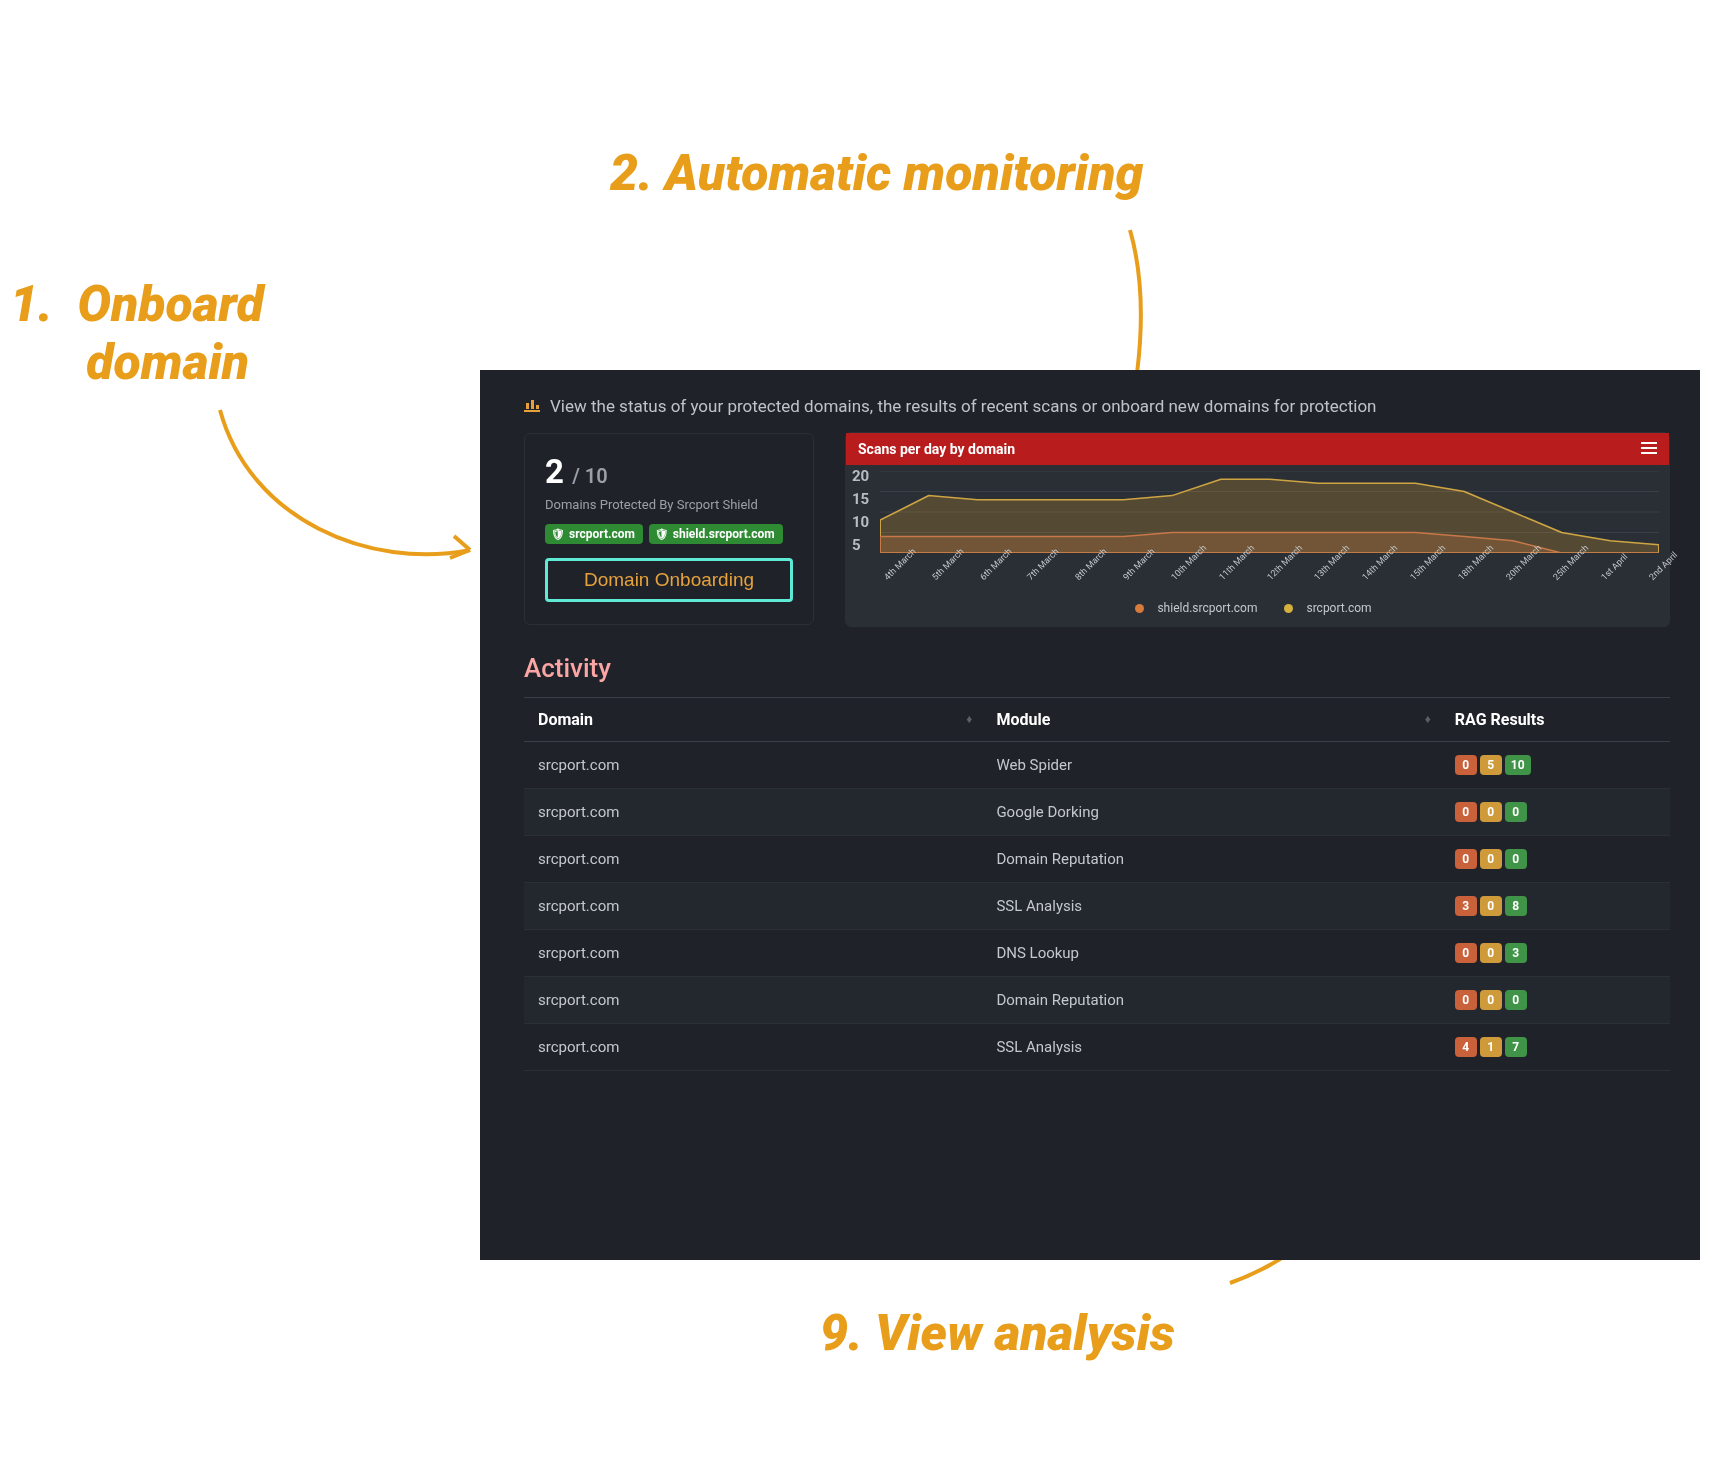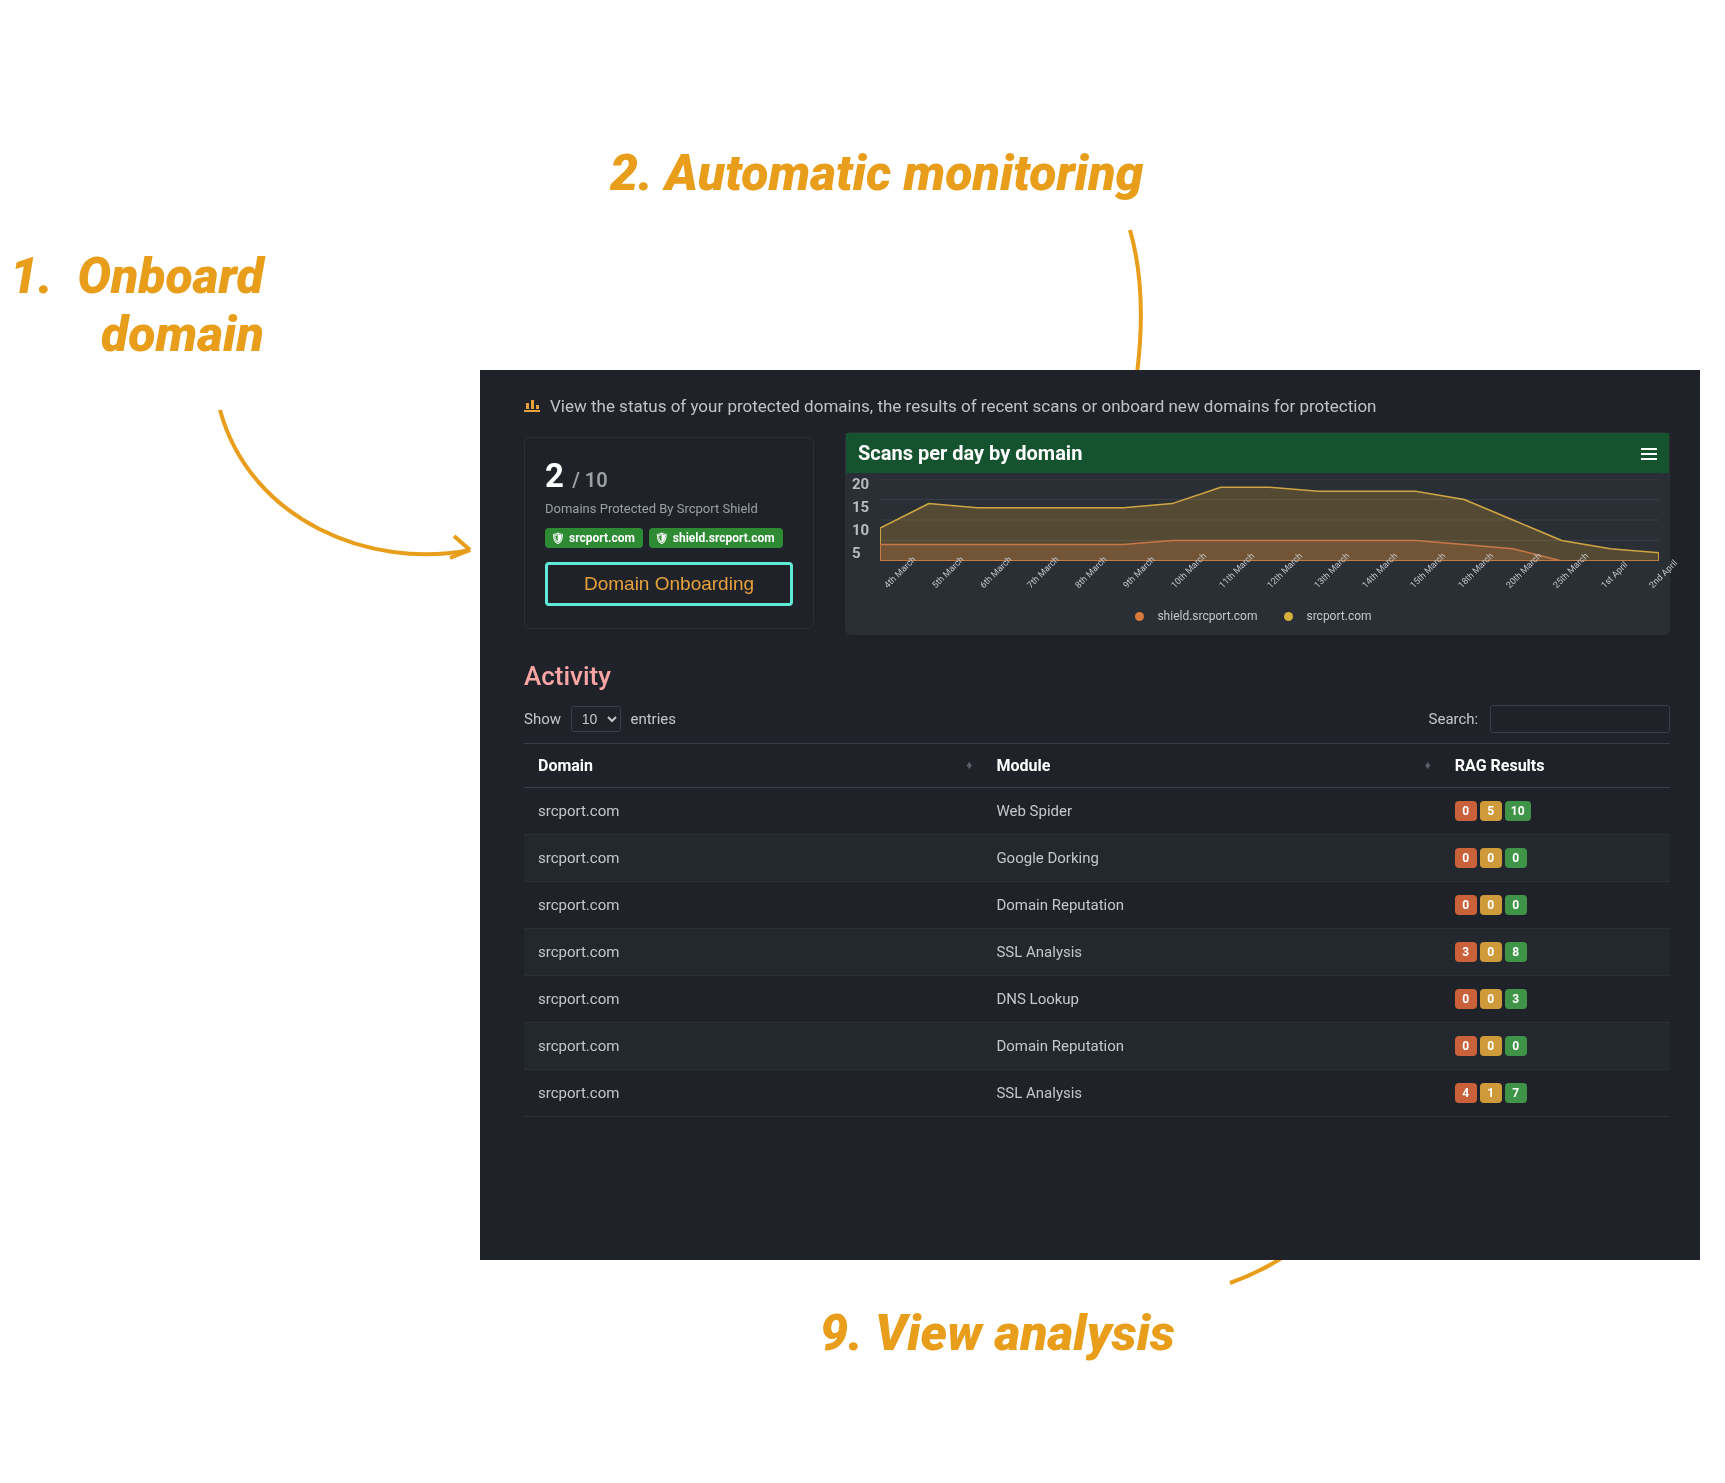--- a/index.html
+++ b/index.html
@@ -12,21 +12,21 @@
     overflow: hidden;
   }
   .callout {
     position: absolute;
     color: #e89e1a;
     font-weight: 900;
     font-style: italic;
     font-size: 50px;
     line-height: 1.15;
   }
-  .callout-1 { left: 10px; top: 248px; text-align: right; }
+  .callout-1 { left: 10px; top: 276px; text-align: center; }
   .callout-2 { left: 610px; top: 145px; text-align: left; }
   .callout-3 { left: 820px; top: 1305px; text-align: left; }
 
   .arrow { position: absolute; stroke: #e89e1a; fill: none; stroke-width: 4; }
 
   .dashboard {
     position: absolute;
     left: 480px;
     top: 370px;
     width: 1220px;
@@ -70,24 +70,24 @@
     background: transparent;
     border-radius: 4px;
     padding: 8px 0;
     font-size: 19px;
     cursor: pointer;
     text-align: center;
   }
 
   .chart-card { flex: 1; padding: 0; background: #2a2e35; border: 1px solid #2b2f36; }
   .chart-header {
-    background: #14532d;
+    background: #b91c1c;
     color: #fff;
     font-weight: 700;
-    font-size: 20px;
+    font-size: 14px;
     padding: 8px 12px;
     display: flex;
     justify-content: space-between;
     align-items: center;
   }
   .chart-menu { cursor: pointer; }
   .chart-body { position: relative; height: 130px; padding: 6px 10px 0 34px; }
   .y-labels { position: absolute; left: 6px; top: 4px; font-size: 15px; color: #b8bcc2; line-height: 1; font-weight: bold; }
   .y-labels div { margin-bottom: 8px; }
   .chart-svg { width: 100%; height: 82px; }
@@ -260,33 +260,20 @@
         <span>
             <i class="dot dot-yellow"></i>
             <span>srcport.com</span>
           </span>
       </div>
     </div>
   </div>
 
   <div class="activity-title">Activity</div>
 
-  <div class="table-controls">
-    <div>
-      <span>Show</span>
-      <select class="entries-sel">
-        <option>10</option>
-      </select>
-      <span>entries</span>
-    </div>
-    <div class="search-box">
-      <span>Search:</span>
-      <input type="text" style="">
-    </div>
-  </div>
 
   <table>
     <thead>
       <tr>
         <th style="width:40%;">
           <span>Domain</span>
           <span class="sort-icon">♦</span>
         </th>
         <th style="width:40%;">
           <span>Module</span>

